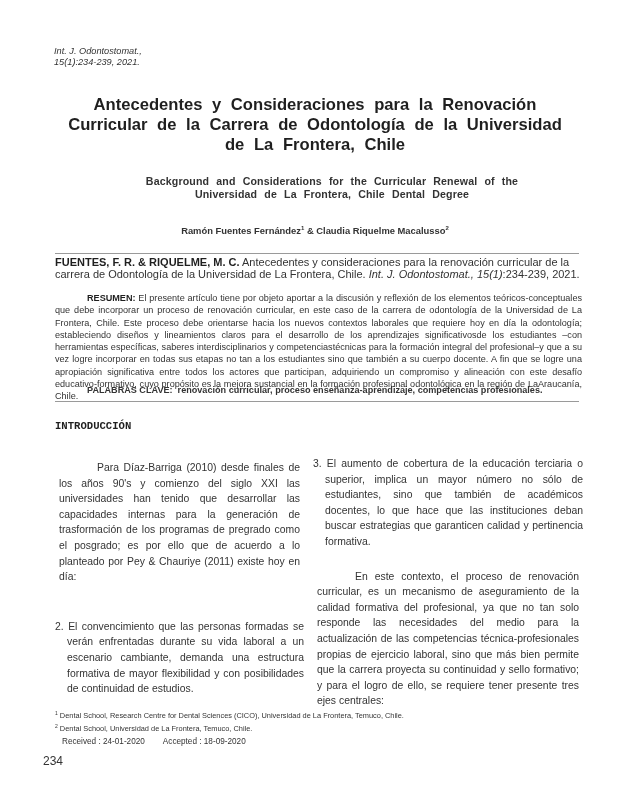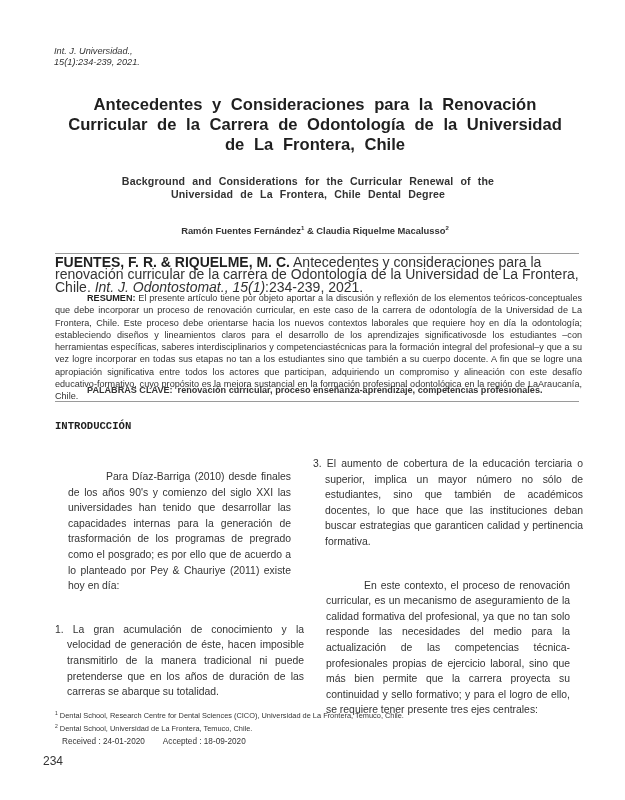--- a/index.html
+++ b/index.html
@@ -2,52 +2,52 @@
 <html><head>
 <meta charset="utf-8">
 <style>
   html, body { margin: 0; padding: 0; background: #ffffff; }
   body { width: 625px; height: 800px; position: relative; overflow: hidden;
          font-family: "Liberation Sans", sans-serif; color: #231f20; }
   .abs { position: absolute; }
   .journal { left: 54px; top: 46px; font-size: 9.2px; font-style: italic; line-height: 11px; color: #333; }
   .title { left: 60px; top: 95px; width: 510px; text-align: center; font-weight: bold;
            font-size: 16.6px; line-height: 20px; word-spacing: 5px; color: #1f1f1f; }
-  .subtitle { left: 98px; top: 175px; width: 420px; text-align: center; font-weight: bold;
+  .subtitle { left: 122px; top: 175px; width: 420px; text-align: center; font-weight: bold;
               font-size: 10.6px; line-height: 13px; word-spacing: 4px; letter-spacing: 0.15px; color: #333; }
   .authors { left: 60px; top: 225px; width: 510px; text-align: center; font-weight: bold;
              font-size: 9.4px; color: #333; }
   .authors sup { font-size: 6px; }
   .rule { left: 55px; width: 524px; height: 1px; background: #9a9a9a; }
   .rule-top { top: 253px; }
   .rule-bottom { top: 401px; }
-  .citation { left: 55px; top: 256px; width: 527px; font-size: 14px; line-height: 12.3px; color: #333; }
+  .citation { left: 55px; top: 256px; width: 527px; font-size: 11px; line-height: 12.3px; color: #333; }
   .citation b { color: #1f1f1f; }
   .abstract { left: 55px; top: 292px; width: 527px; font-size: 9.1px; line-height: 12.3px;
               text-align: justify; color: #333; text-indent: 32px; }
   .abstract b { color: #1f1f1f; }
   .keywords { left: 55px; top: 385px; width: 527px; font-size: 9.1px; font-weight: bold; color: #333; padding-left: 32px; box-sizing: border-box; }
   .intro-head { left: 55px; top: 420px; font-size: 10.6px; font-weight: bold; color: #1f1f1f; font-family: Liberation Mono, monospace; }
   .col { font-size: 10.4px; line-height: 15.6px; color: #333; text-align: justify; }
   .col-left { left: 55px; top: 456px; width: 249px; }
   .col-right { left: 313px; top: 456px; width: 270px; }
-  .para-indent { text-indent: 38px; margin: 13px; }
+  .para-indent { text-indent: 38px; margin: 4px; }
   .list-item { margin: 0; padding-left: 12px; text-indent: -12px; }
   .gap { height: 15px; }
   .footnotes { left: 55px; top: 708px; font-size: 7.4px; line-height: 11px; color: #333; }
   .footnotes sup { font-size: 5px; }
   .dates { left: 62px; top: 737px; font-size: 8.2px; color: #333; }
   .dates span + span { margin-left: 18px; }
   .page-num { left: 43px; top: 754px; font-size: 12px; color: #333; }
 </style>
 </head>
 <body>
 
 <div class="abs journal">
-  <div>Int. J. Universidad.,</div>
+  <div>Int. J. Odontostomat.,</div>
   <div>15(1):234-239, 2021.</div>
 </div>
 
 <div class="abs title">Antecedentes y Consideraciones para la Renovación Curricular de la Carrera de Odontología de la Universidad de La Frontera, Chile</div>
 
 <div class="abs subtitle">Background and Considerations for the Curricular Renewal of the Universidad de La Frontera, Chile Dental Degree</div>
 
 <div class="abs authors">
   <span>Ramón Fuentes Fernández</span><sup>1</sup><span> &amp; </span><span>Claudia Riquelme Macalusso</span><sup>2</sup>
 </div>
@@ -66,22 +66,22 @@
   <span>PALABRAS CLAVE:</span><span style="white-space:pre">  renovación curricular, proceso enseñanza-aprendizaje, competencias profesionales.</span>
 </div>
 
 <div class="abs rule rule-bottom"></div>
 
 <div class="abs intro-head">INTRODUCCIÓN</div>
 
 <div class="abs col col-left">
   <p class="para-indent">Para Díaz-Barriga (2010) desde finales de los años 90's y comienzo del siglo XXI las universidades han tenido que desarrollar las capacidades internas para la generación de trasformación de los programas de pregrado como el posgrado; es por ello que de acuerdo a lo planteado por Pey &amp; Chauriye (2011) existe hoy en día:</p>
   <div class="gap"></div>
-  <p class="list-item">1. La gran acumulación de conocimiento y la velocidad de generación de éste, hacen imposible transmitirlo de la manera tradicional ni puede pretenderse que en los años de duración de las carreras se abarque su totalidad.</p>
   <div class="gap"></div>
+  <p class="list-item">2. El convencimiento que las personas formadas se verán enfrentadas durante su vida laboral a un escenario cambiante, demanda una estructura formativa de mayor flexibilidad y con posibilidades de continuidad de estudios.</p>
 </div>
 
 <div class="abs col col-right">
   <p class="list-item">3. El aumento de cobertura de la educación terciaria o superior, implica un mayor número no sólo de estudiantes, sino que también de académicos docentes, lo que hace que las instituciones deban buscar estrategias que garanticen calidad y pertinencia formativa.</p>
   <div class="gap"></div>
   <p class="para-indent">En este contexto, el proceso de renovación curricular, es un mecanismo de aseguramiento de la calidad formativa del profesional, ya que no tan solo responde las necesidades del medio para la actualización de las competencias técnica-profesionales propias de ejercicio laboral, sino que más bien permite que la carrera proyecta su continuidad y sello formativo; y para el logro de ello, se requiere tener presente tres ejes centrales:</p>
   <div class="gap"></div>
 </div>
 
 <div class="abs footnotes">

